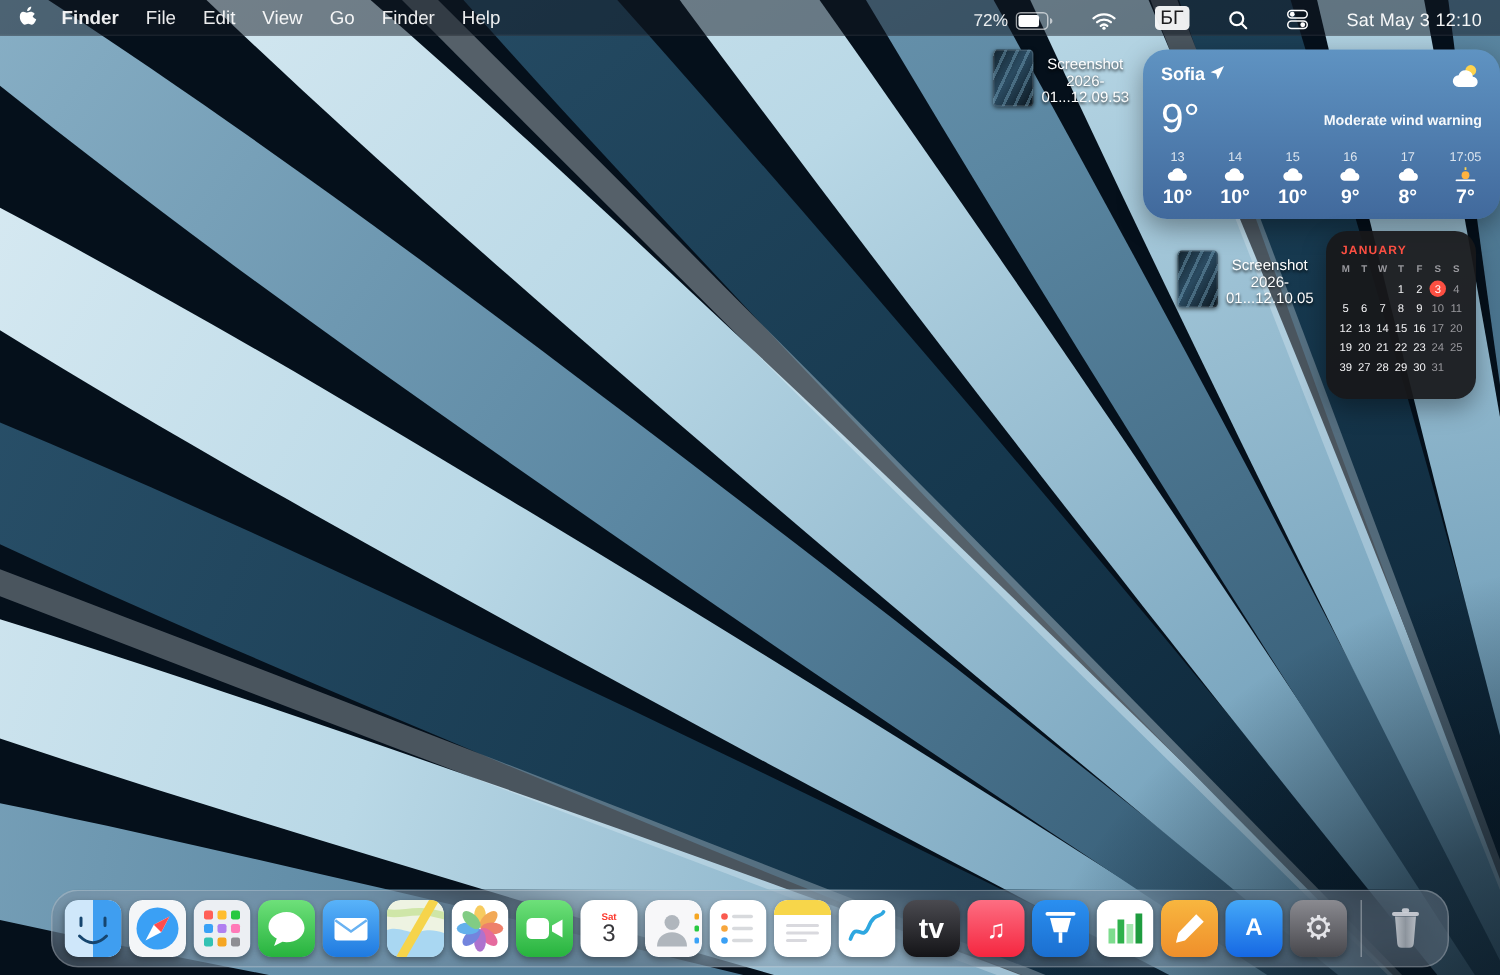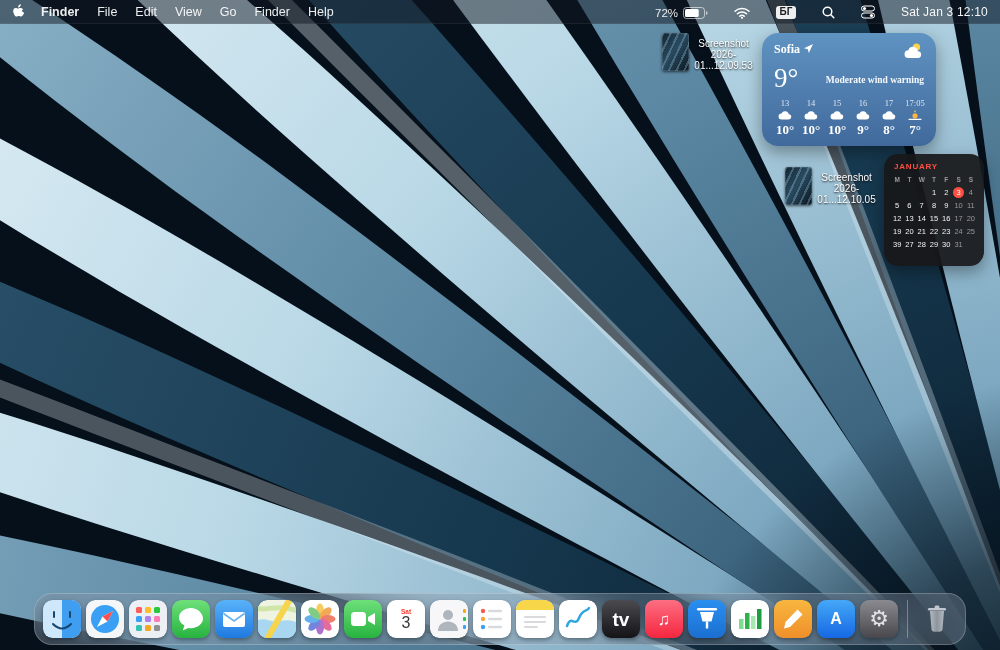--- a/index.html
+++ b/index.html
@@ -14,42 +14,42 @@
     display:flex; align-items:center; padding:0 12px;
     background:rgba(18,24,34,.5); color:#fff; font-size:12.5px;
     border-bottom:1px solid rgba(255,255,255,.06); }
   .menu-left { display:flex; align-items:center; gap:18px; }
   .apple-logo { display:flex; align-items:center; margin-right:-2px; }
   .menu-item { cursor:default; color:rgba(255,255,255,.92); }
   .menu-item.app-name { font-weight:700; }
   .menu-right { margin-left:auto; display:flex; align-items:flex-end; gap:26px; }
   .battery-group { display:flex; align-items:center; gap:5px; }
   .battery-pct { font-size:11.5px; color:rgba(255,255,255,.9); }
-  .input-source { background:rgba(255,255,255,.92); color:#1c1c1e; font-size:10px; font-weight:700;
+  .input-source { background:rgba(255,255,255,.92); color:#1c1c1e; font-size:13px; font-weight:400;
     border-radius:3px; padding:1.5px 3.5px; line-height:1; }
   .clock { font-size:12px; color:rgba(255,255,255,.95); letter-spacing:.2px; }
   .status-icon { display:flex; align-items:center; }
 
   
   .desktop-file { position:absolute; width:96px; display:flex; flex-direction:row; align-items:center; z-index:10; }
   .desktop-file.file-1 { left:662px; top:33px; }
   .desktop-file.file-2 { left:785px; top:167px; }
   .file-thumb { width:33px; height:38px; border-radius:3px;
     background:linear-gradient(125deg,#13242f 0%,#2a4a60 45%,#0a151d 100%);
     box-shadow:0 1px 3px rgba(0,0,0,.6), inset 0 0 0 1px rgba(255,255,255,.12);
     position:relative; overflow:hidden; }
   .file-thumb::after { content:""; position:absolute; inset:0;
     background:repeating-linear-gradient(115deg, rgba(140,190,215,.35) 0 2px, transparent 2px 7px); }
   .file-label { margin-top:4px; text-align:center; font-size:10px; line-height:11px;
     color:#fff; text-shadow:0 1px 2px rgba(0,0,0,.85); }
 
   
-  .weather-widget { position:absolute; left:762px; top:33px; width:174px; height:113px; z-index:10;
+  .weather-widget { position:absolute; left:762px; top:33px; width:238px; height:113px; z-index:10;
     border-radius:16px; background:linear-gradient(180deg,#5f93c2 0%,#41699c 100%);
-    box-shadow:0 6px 16px rgba(0,0,0,.35); color:#fff; padding:9px 12px;font-family:Liberation Serif, serif; }
+    box-shadow:0 6px 16px rgba(0,0,0,.35); color:#fff; padding:9px 12px; }
   .ww-top { display:flex; align-items:flex-start; justify-content:space-between; }
   .ww-loc { display:flex; align-items:center; gap:4px; font-size:12px; font-weight:700; }
   .ww-temp { font-size:27px; font-weight:300; margin-top:2px; line-height:1; }
   .ww-warning { position:absolute; right:12px; top:42px; font-size:9.5px; font-weight:600;
     color:rgba(255,255,255,.95); }
   .ww-hourly { position:absolute; left:10px; right:10px; bottom:8px;
     display:flex; justify-content:space-between; }
   .fc-col { display:flex; flex-direction:column; align-items:center; gap:2px; min-width:26px; }
   .fc-time { font-size:8.5px; color:rgba(255,255,255,.8); }
   .fc-temp { font-size:13px; font-weight:700; }
@@ -195,21 +195,21 @@
       </svg>
     </span>
     <span class="status-icon">
       <svg width="14" height="14" viewBox="0 0 14 14">
         <rect x="0.5" y="1" width="13" height="5" rx="2.5" stroke="#fff" fill="none"></rect>
         <circle cx="3.5" cy="3.5" r="1.6" fill="#fff"></circle>
         <rect x="0.5" y="8" width="13" height="5" rx="2.5" stroke="#fff" fill="none"></rect>
         <circle cx="10.5" cy="10.5" r="1.6" fill="#fff"></circle>
       </svg>
     </span>
-    <span class="clock">Sat Jan 3 12:10</span>
+    <span class="clock">Sat May 3 12:10</span>
   </div>
 </div>
 
 <div class="desktop-file file-1">
   <div class="file-thumb"></div>
   <div class="file-label">
     <div>Screenshot</div>
     <div>2026-01...12.09.53</div>
   </div>
 </div>

